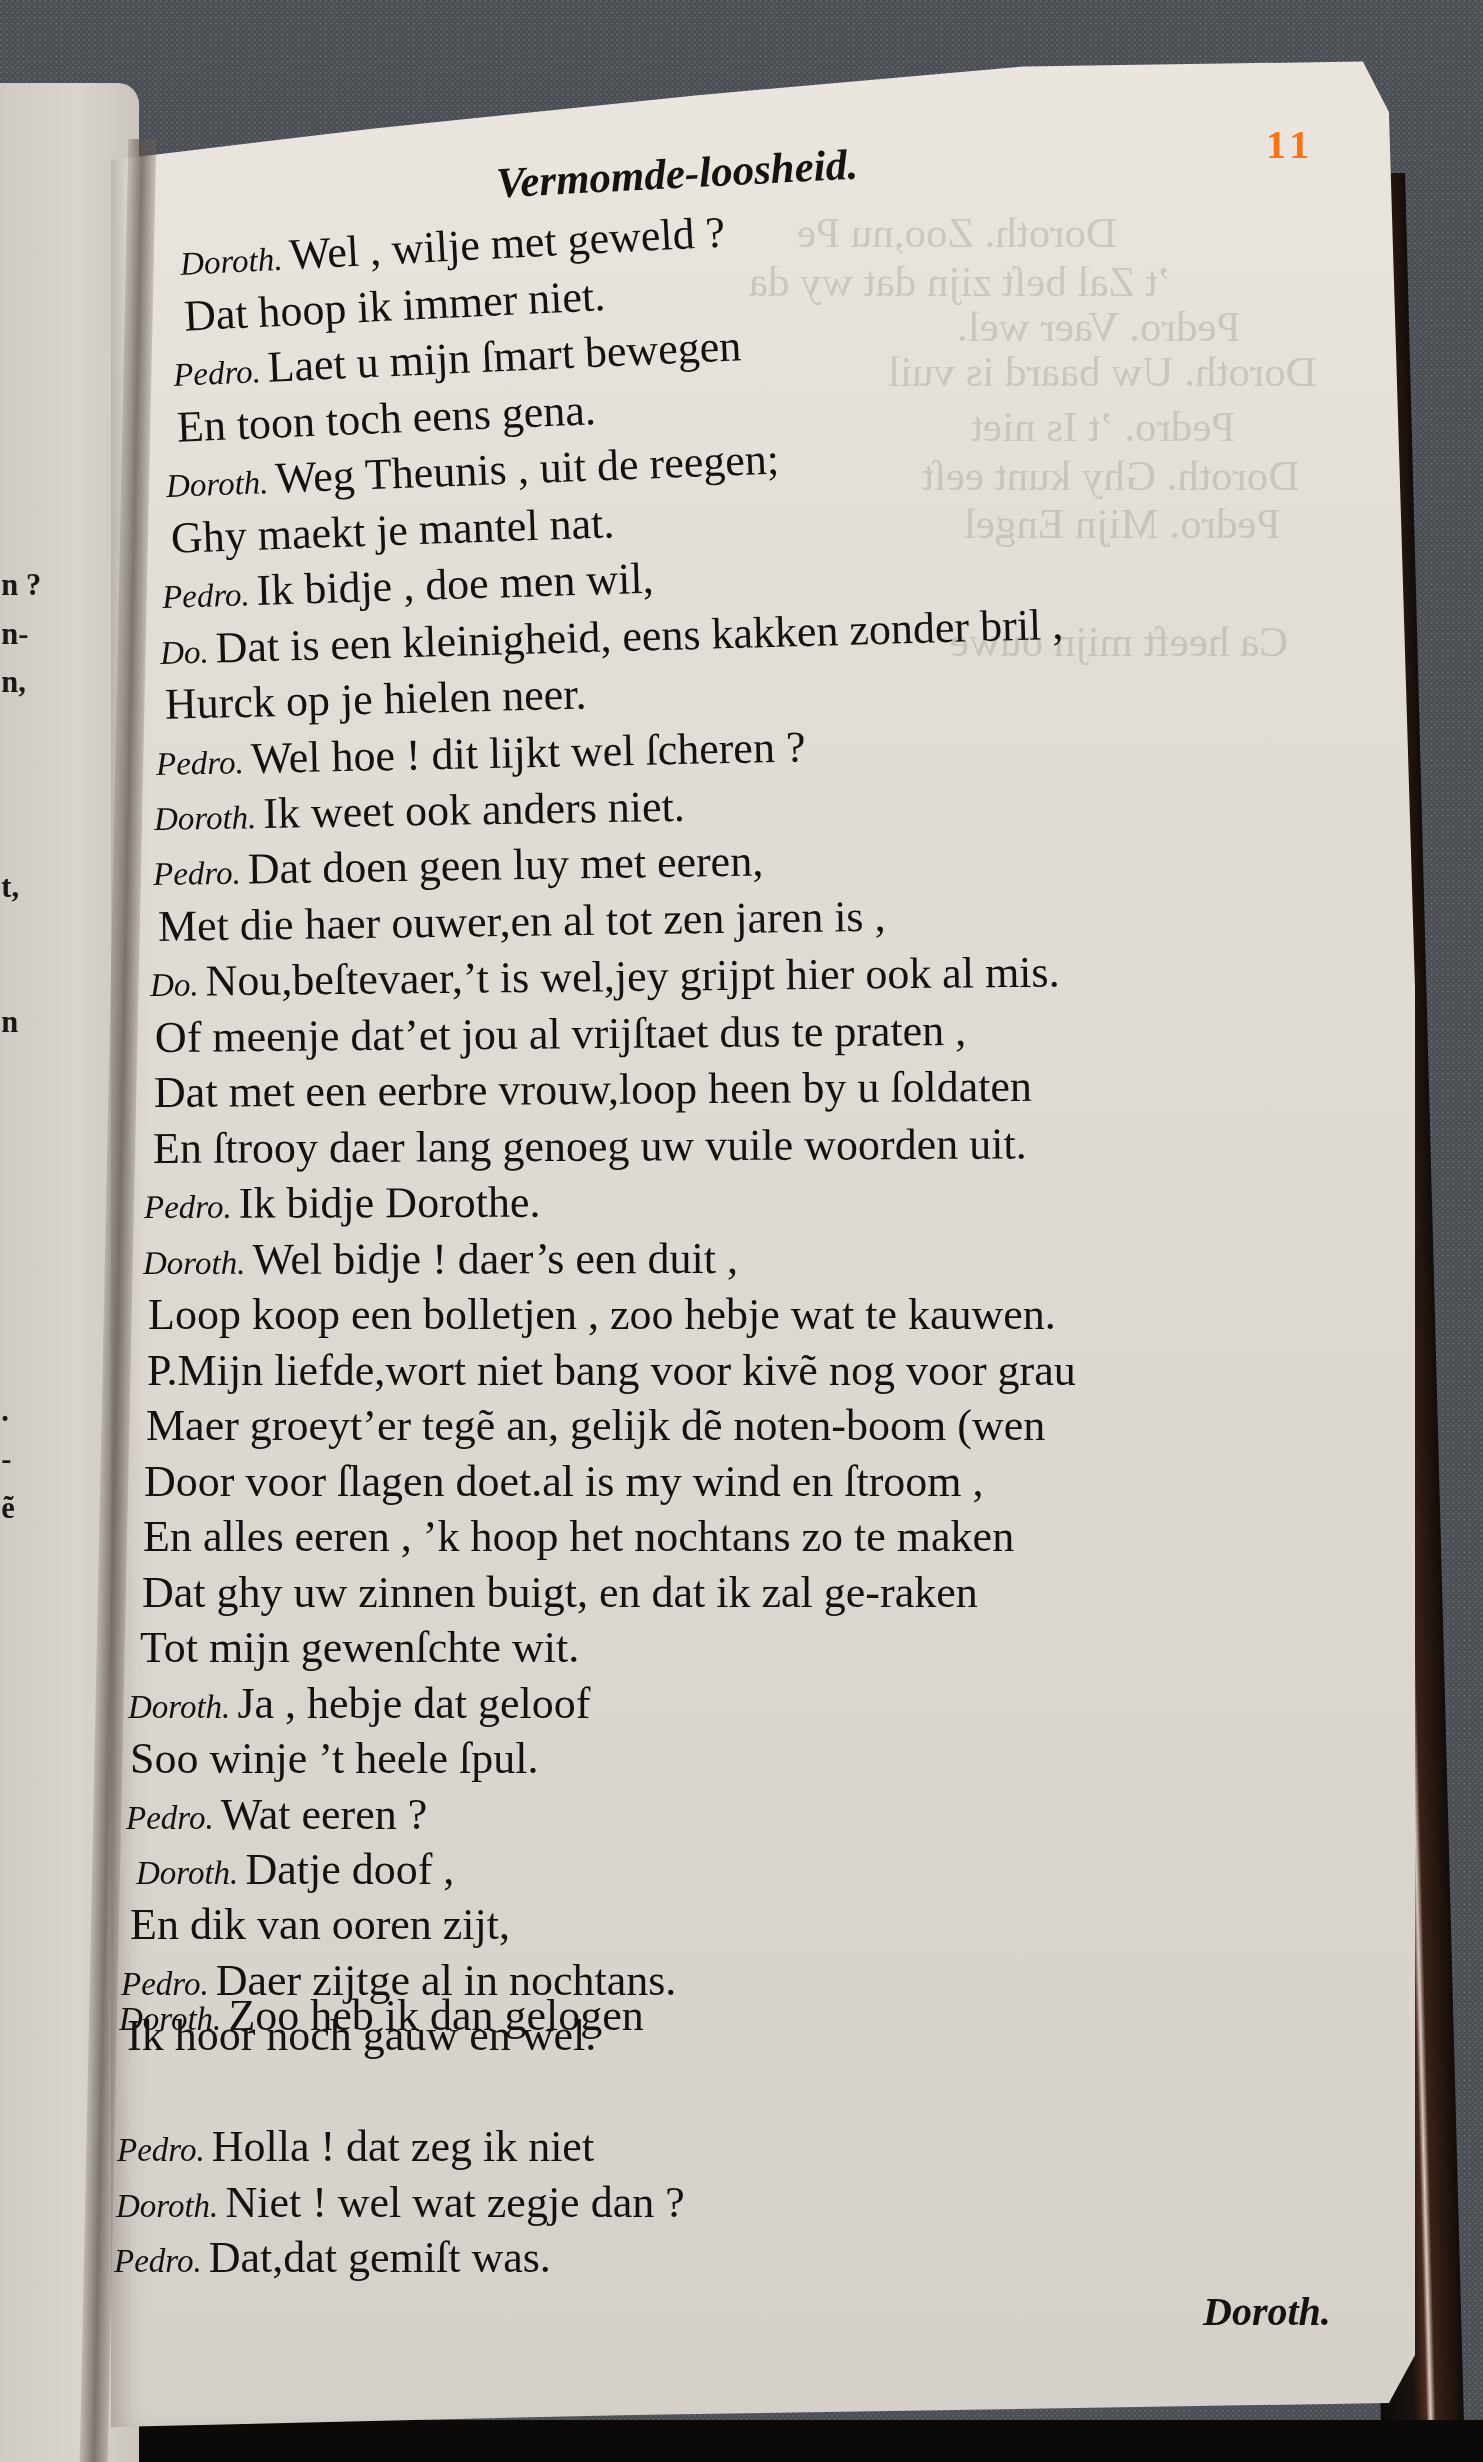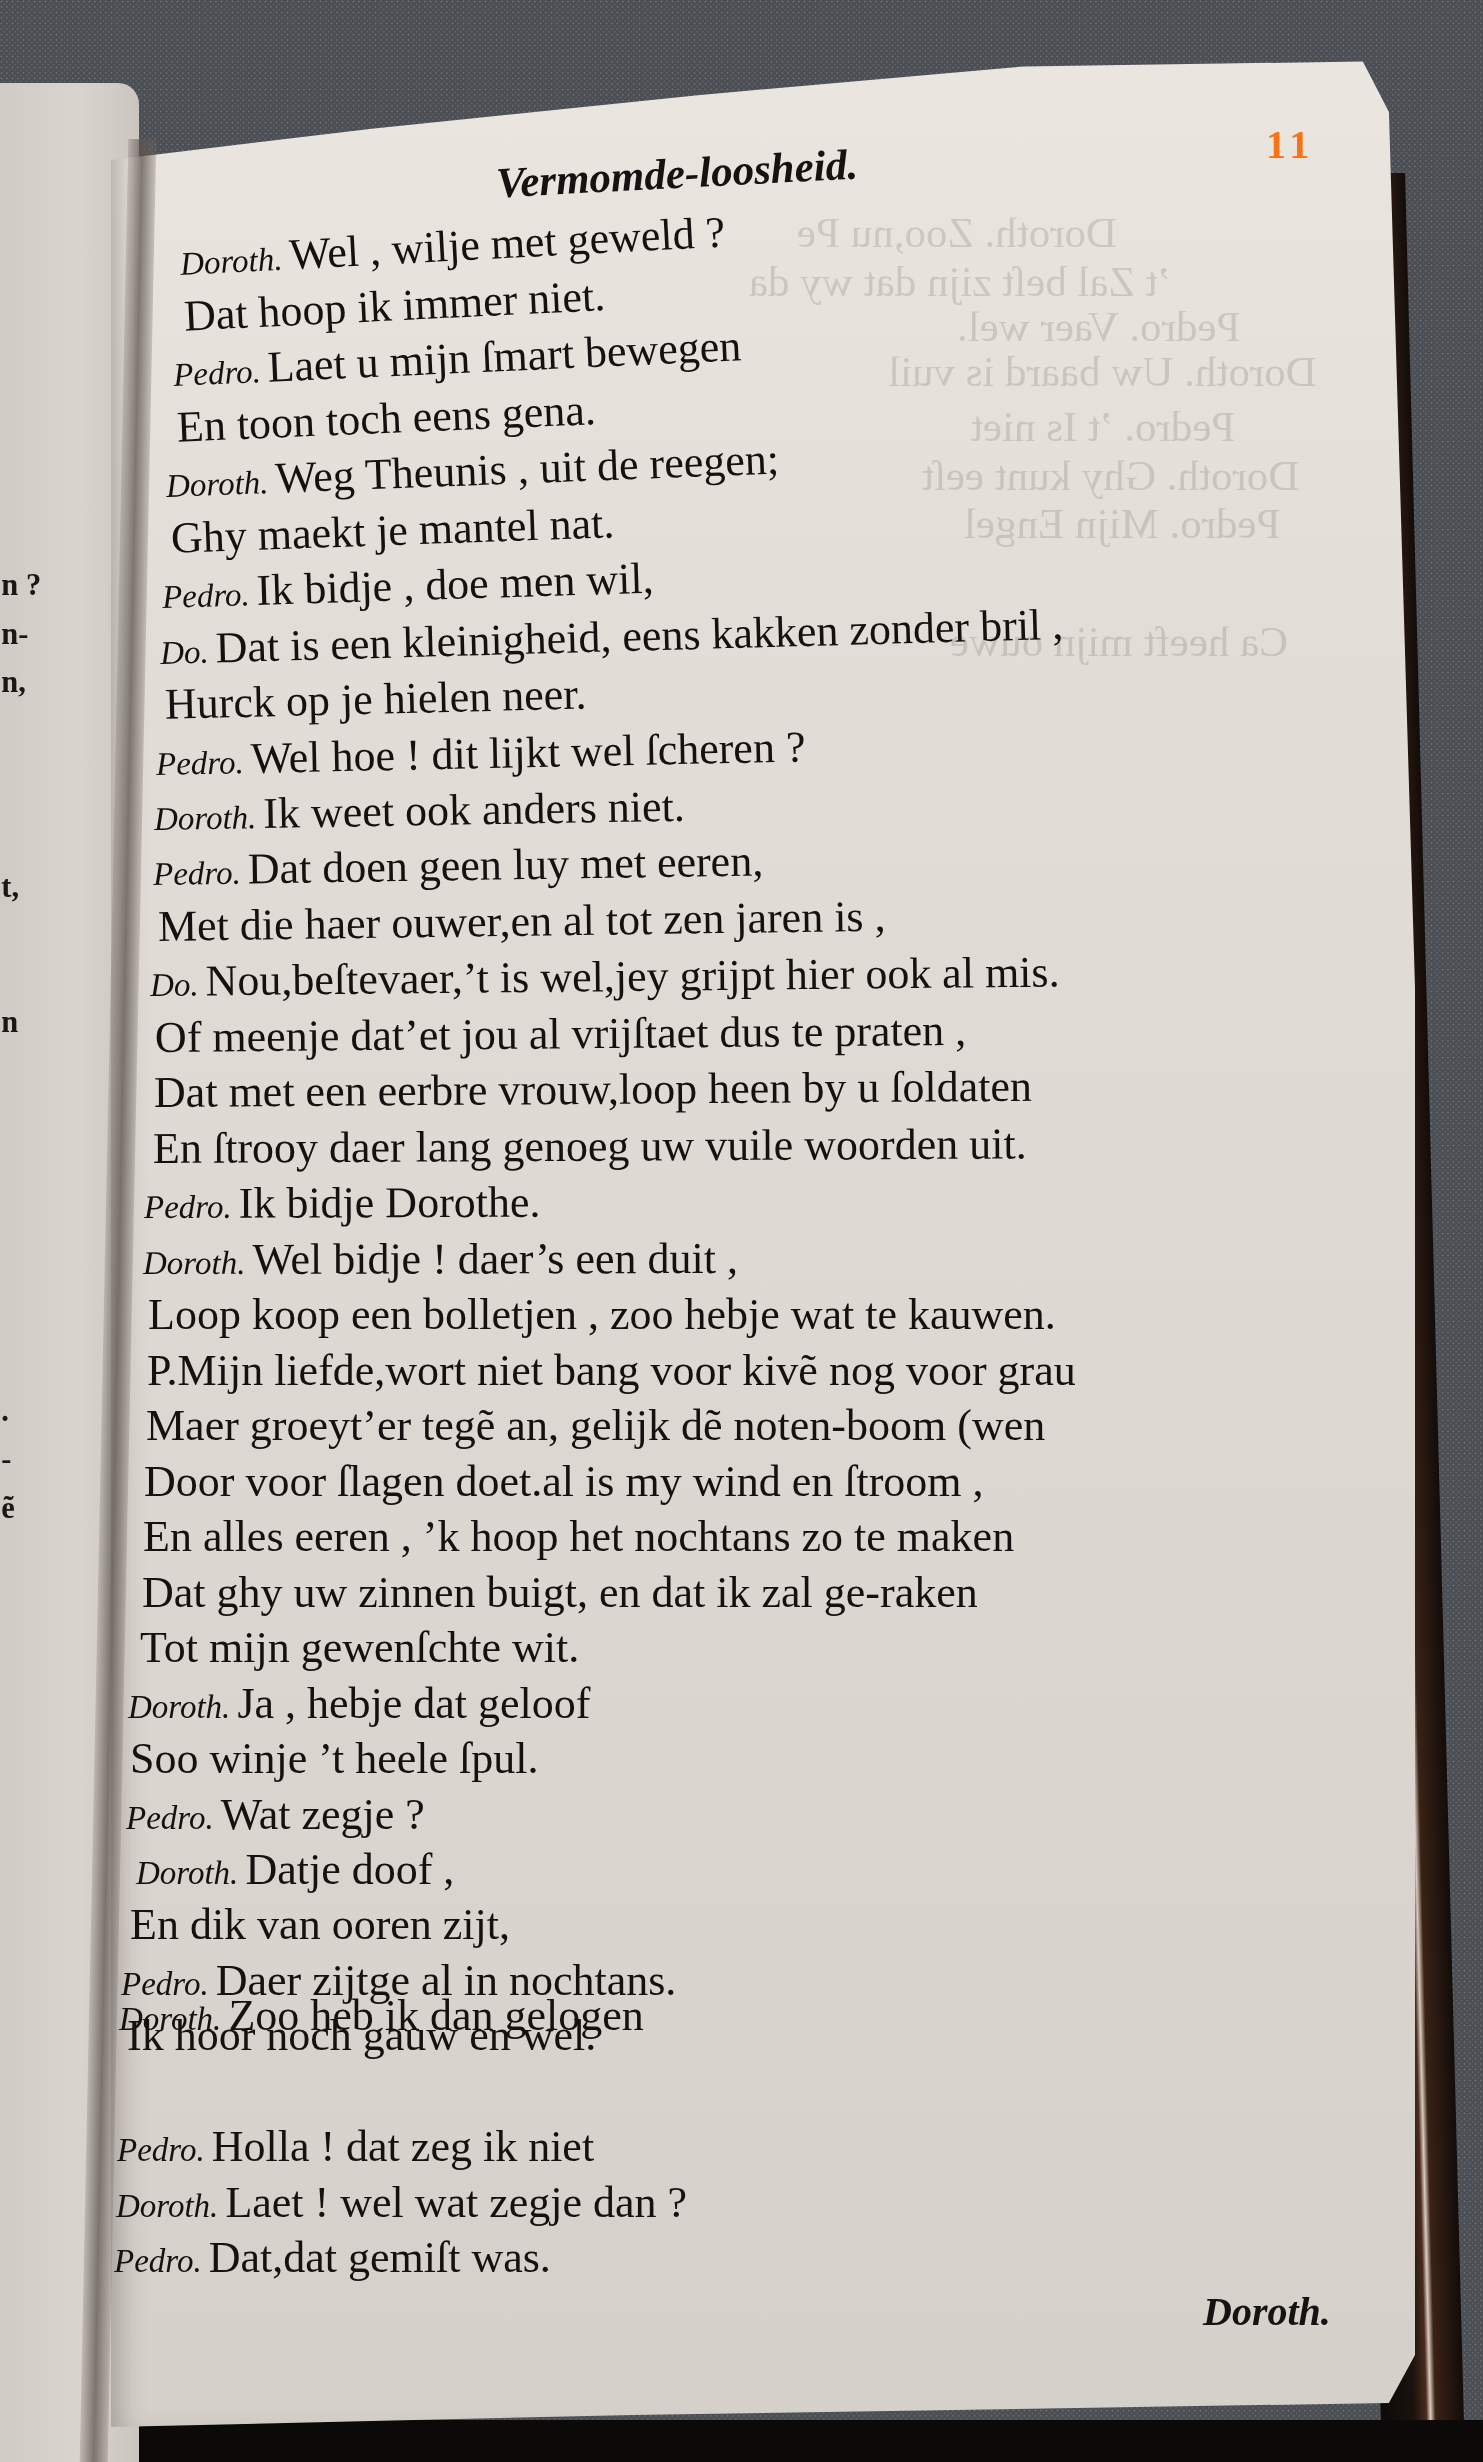--- a/index.html
+++ b/index.html
@@ -126,25 +126,25 @@
   <div class="line" style="left:143px;top:1238px;transform:rotate(-0.1deg)"><span class="speaker">Doroth.</span><span>Wel bidje ! daer’s een duit ,</span></div>
   <div class="line" style="left:141px;top:1293px"><span class="speaker"></span><span>Loop koop een bolletjen , zoo hebje wat te kauwen.</span></div>
   <div class="line" style="left:140px;top:1349px"><span class="speaker"></span><span>P.Mijn liefde,wort niet bang voor kivẽ nog voor grau</span></div>
   <div class="line" style="left:139px;top:1404px"><span class="speaker"></span><span>Maer groeyt’er tegẽ an, gelijk dẽ noten-boom  (wen</span></div>
   <div class="line" style="left:137px;top:1460px"><span class="speaker"></span><span>Door voor ſlagen doet.al is my wind en ſtroom ,</span></div>
   <div class="line" style="left:136px;top:1515px"><span class="speaker"></span><span>En alles eeren , ’k hoop het nochtans zo te maken</span></div>
   <div class="line" style="left:135px;top:1571px"><span class="speaker"></span><span>Dat ghy uw zinnen buigt, en dat ik zal ge-raken</span></div>
   <div class="line" style="left:133px;top:1626px"><span class="speaker"></span><span>Tot mijn gewenſchte wit.</span></div>
   <div class="line" style="left:128px;top:1682px"><span class="speaker">Doroth.</span><span>Ja , hebje dat geloof</span></div>
   <div class="line" style="left:123px;top:1737px"><span class="speaker"></span><span>Soo winje ’t heele ſpul.</span></div>
-  <div class="line" style="left:126px;top:1793px"><span class="speaker">Pedro.</span><span>Wat zegje ?</span></div>
+  <div class="line" style="left:126px;top:1793px"><span class="speaker">Pedro.</span><span>Wat eeren ?</span></div>
   <div class="line" style="left:136px;top:1848px"><span class="speaker">Doroth.</span><span>Datje doof ,</span></div>
   <div class="line" style="left:123px;top:1903px"><span class="speaker"></span><span>En dik van ooren zijt,</span></div>
   <div class="line" style="left:121px;top:1959px"><span class="speaker">Pedro.</span><span>Daer zijtge al in nochtans.</span></div>
   <div class="line" style="left:120px;top:2014px"><span class="speaker"></span><span>Ik hoor noch gauw en wel.</span></div>
   <div class="line" style="left:119px;top:1994px"><span class="speaker">Doroth.</span><span>Zoo heb ik dan gelogen</span></div>
   <div class="line" style="left:117px;top:2125px"><span class="speaker">Pedro.</span><span>Holla ! dat zeg ik niet</span></div>
-  <div class="line" style="left:116px;top:2181px"><span class="speaker">Doroth.</span><span>Laet ! wel wat zegje dan ?</span></div>
+  <div class="line" style="left:116px;top:2181px"><span class="speaker">Doroth.</span><span>Niet ! wel wat zegje dan ?</span></div>
   <div class="line" style="left:114px;top:2236px"><span class="speaker">Pedro.</span><span>Dat,dat gemiſt was.</span></div>
 </div>
 
 <div class="catchword">Doroth.</div>
 
 
 </body></html>

